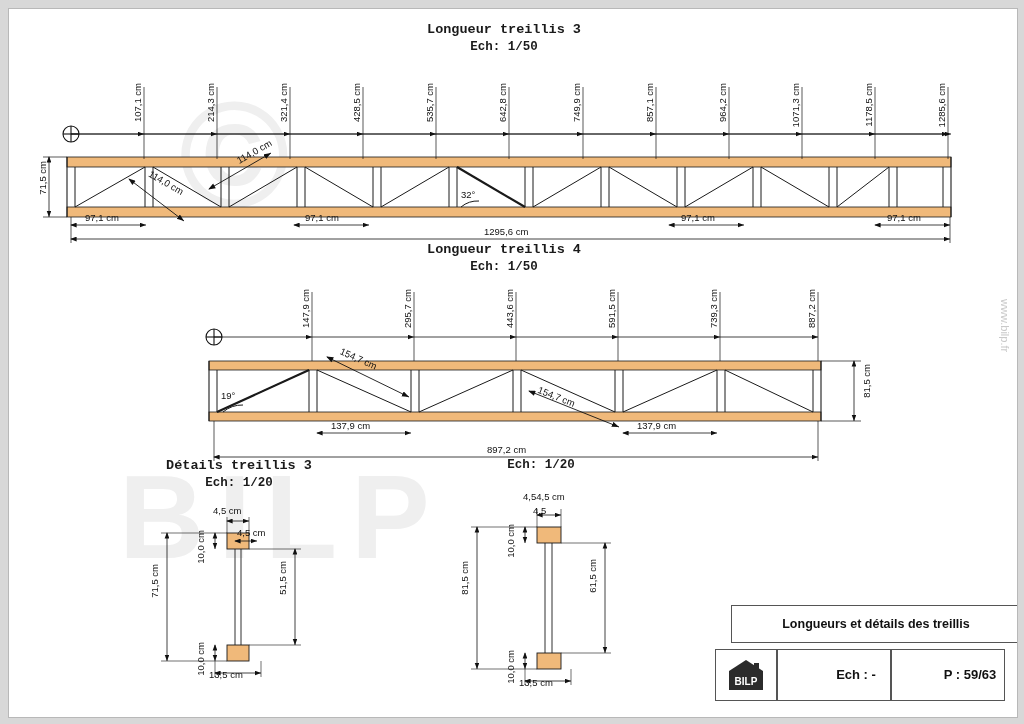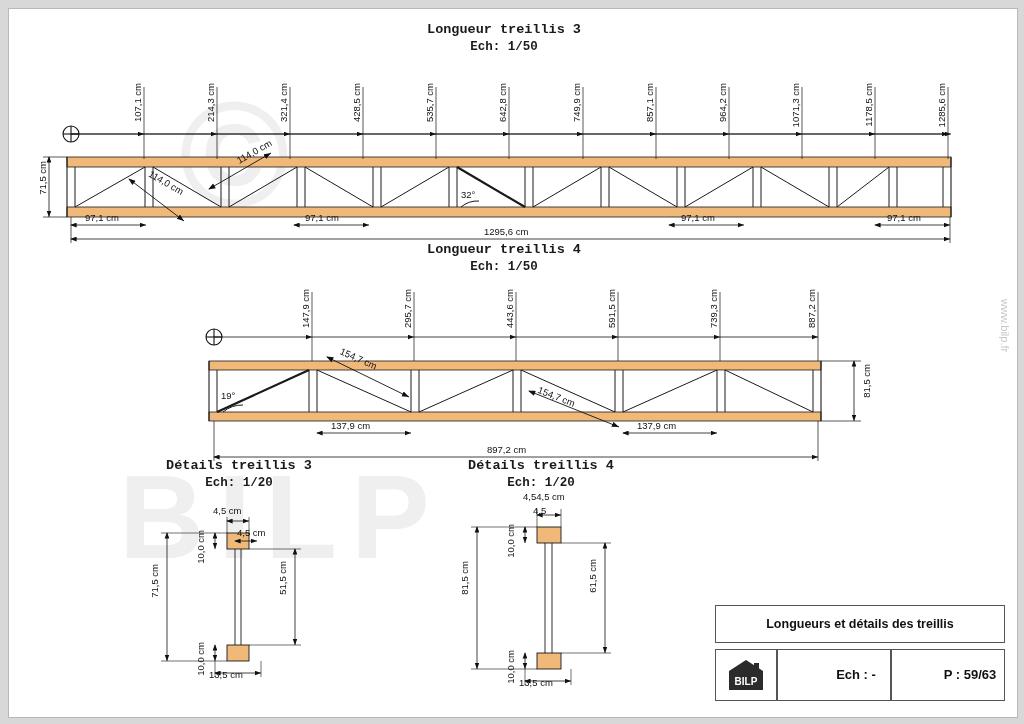--- a/index.html
+++ b/index.html
@@ -29,21 +29,21 @@
     line-height:1.35;z-index:3;font-family:Liberation Mono, monospace;
   }
   .ttl .sub{font-size:12.5px;}
   .dimtxt{
     position:absolute;font-size:9.5px;color:#111;z-index:4;white-space:nowrap;
   }
   .vert{writing-mode:vertical-rl;transform:rotate(180deg);}
   .cart{
     position:absolute;z-index:5;border:1.6px solid #555;background:#fff;
   }
-  #cart-title{left:706px;top:596px;width:288px;height:36px;}
+  #cart-title{left:722px;top:596px;width:288px;height:36px;}
   #cart-title span{
     display:block;text-align:center;line-height:36px;font-size:12.5px;font-weight:bold;color:#111;
   }
   #cart-logo{left:706px;top:640px;width:60px;height:50px;}
   #cart-ech{left:768px;top:640px;width:112px;height:50px;}
   #cart-page{left:882px;top:640px;width:112px;height:50px;}
   #cart-ech span,#cart-page span{
     display:block;text-align:center;line-height:50px;font-size:13px;font-weight:bold;color:#111;padding-left:44px;
   }
   .logobox{position:relative;width:100%;height:100%;}
@@ -64,21 +64,20 @@
   </div>
   <div class="ttl" style="left:330px;top:232px;width:330px;">
     <div>Longueur treillis 4</div>
     <div class="sub">Ech: 1/50</div>
   </div>
   <div class="ttl" style="left:110px;top:448px;width:240px;">
     <div>Détails treillis 3</div>
     <div class="sub">Ech: 1/20</div>
   </div>
   <div class="ttl" style="left:412px;top:448px;width:240px;">
-    <div>Détails treillis 4</div>
     <div class="sub">Ech: 1/20</div>
   </div>
 
   <svg class="layer" width="1008" height="708" viewBox="0 0 1008 708">
     <defs>
       <marker id="ar" markerWidth="9" markerHeight="9" refX="8" refY="3" orient="auto">
         <path d="M0,0 L8,3 L0,6 z" fill="#111"></path>
       </marker>
       <marker id="arS" markerWidth="9" markerHeight="9" refX="1" refY="3" orient="auto">
         <path d="M8,0 L0,3 L8,6 z" fill="#111"></path>

